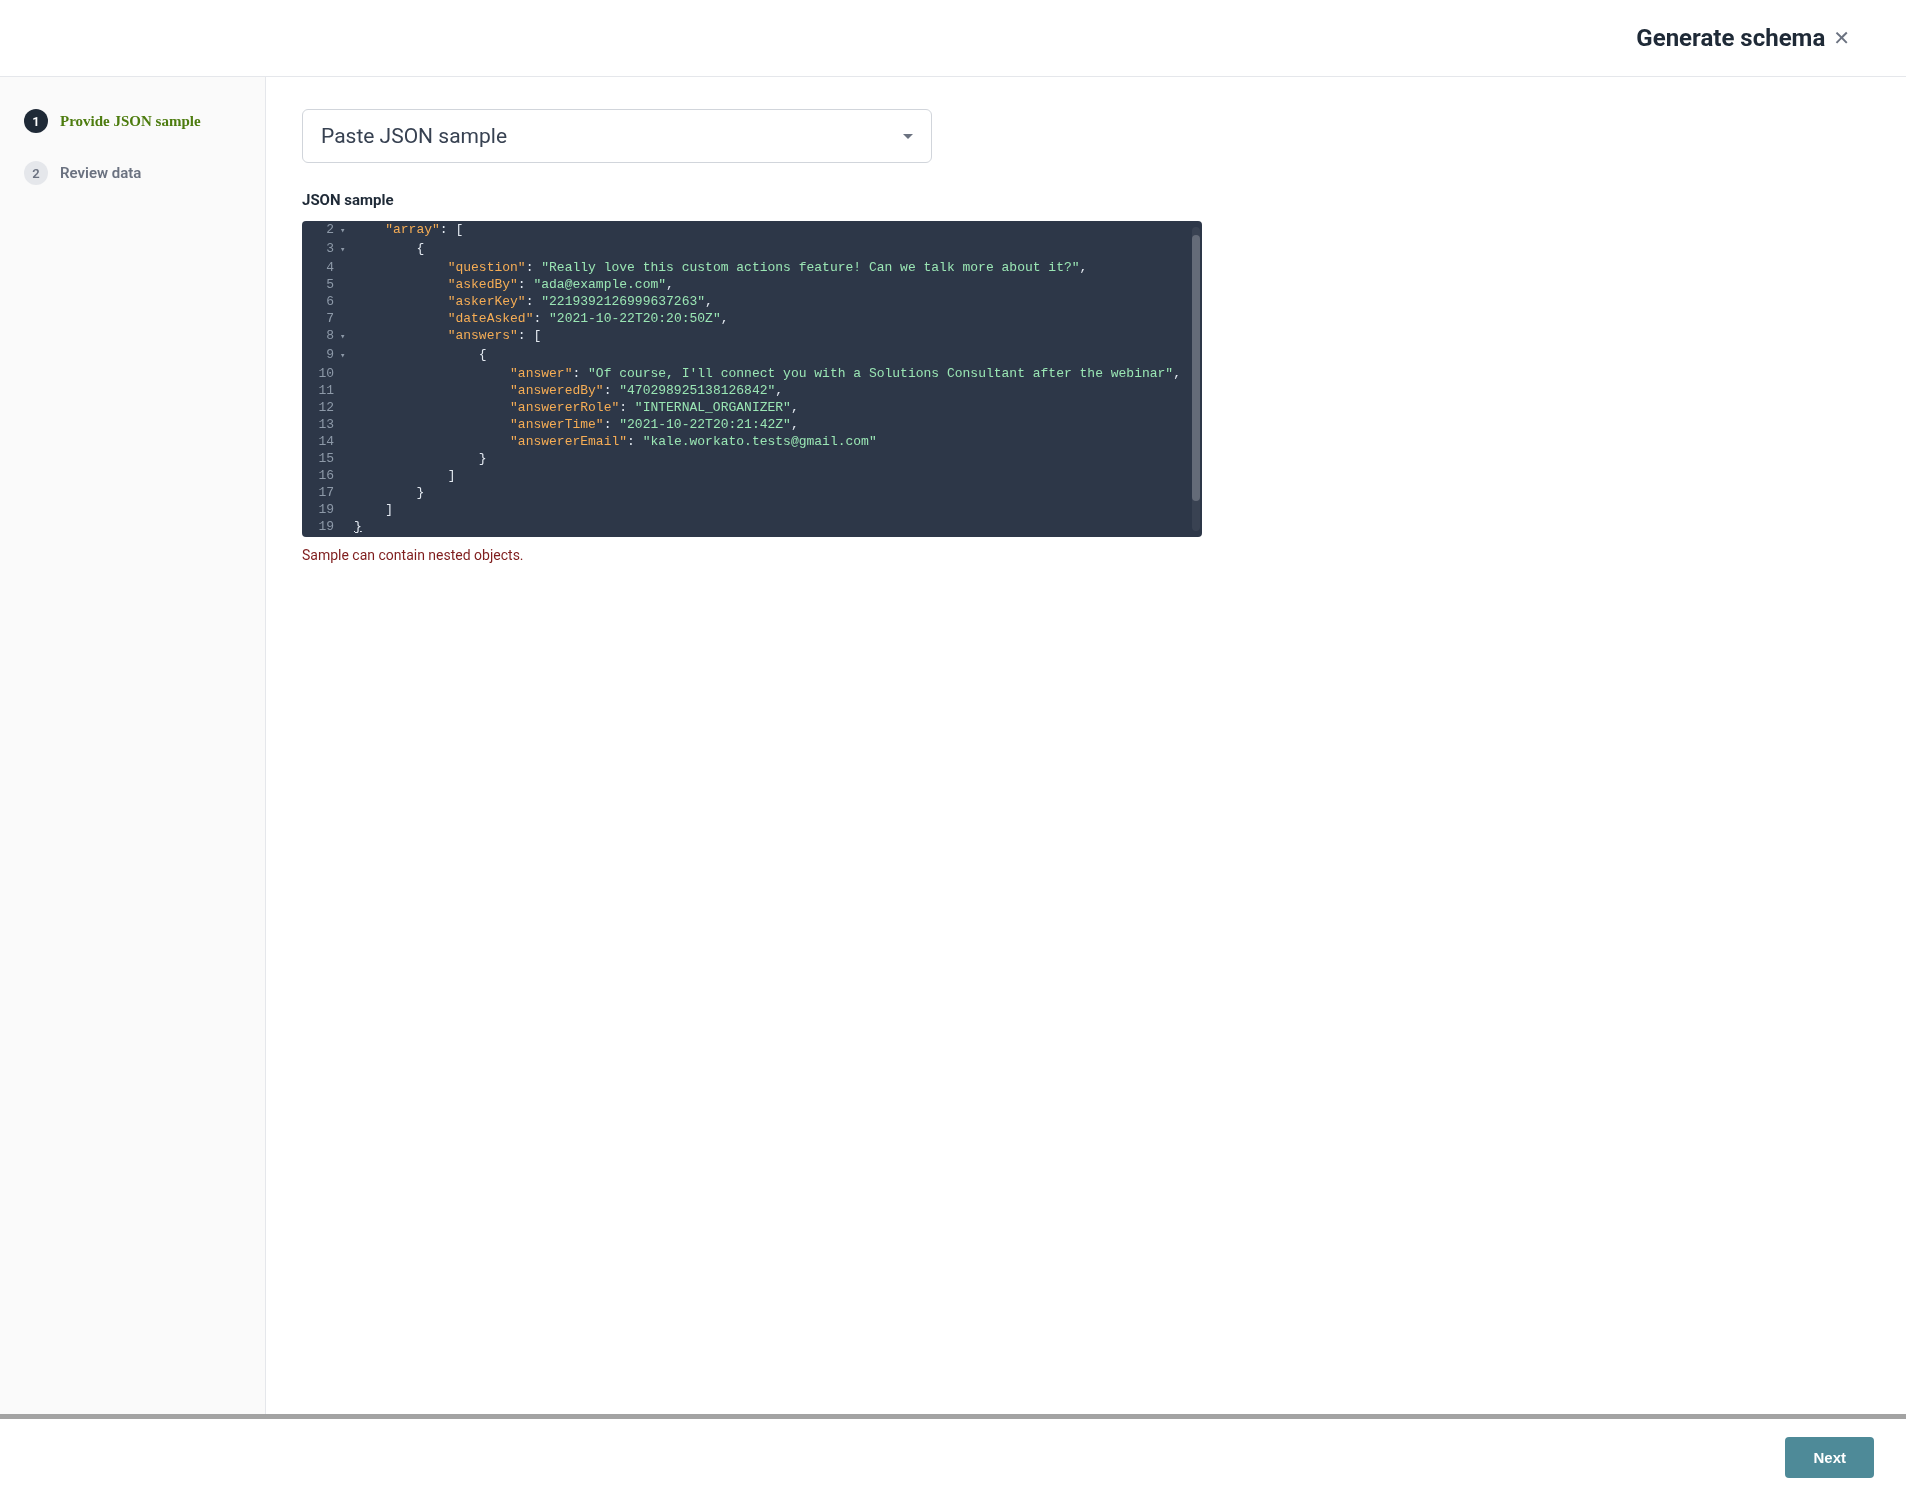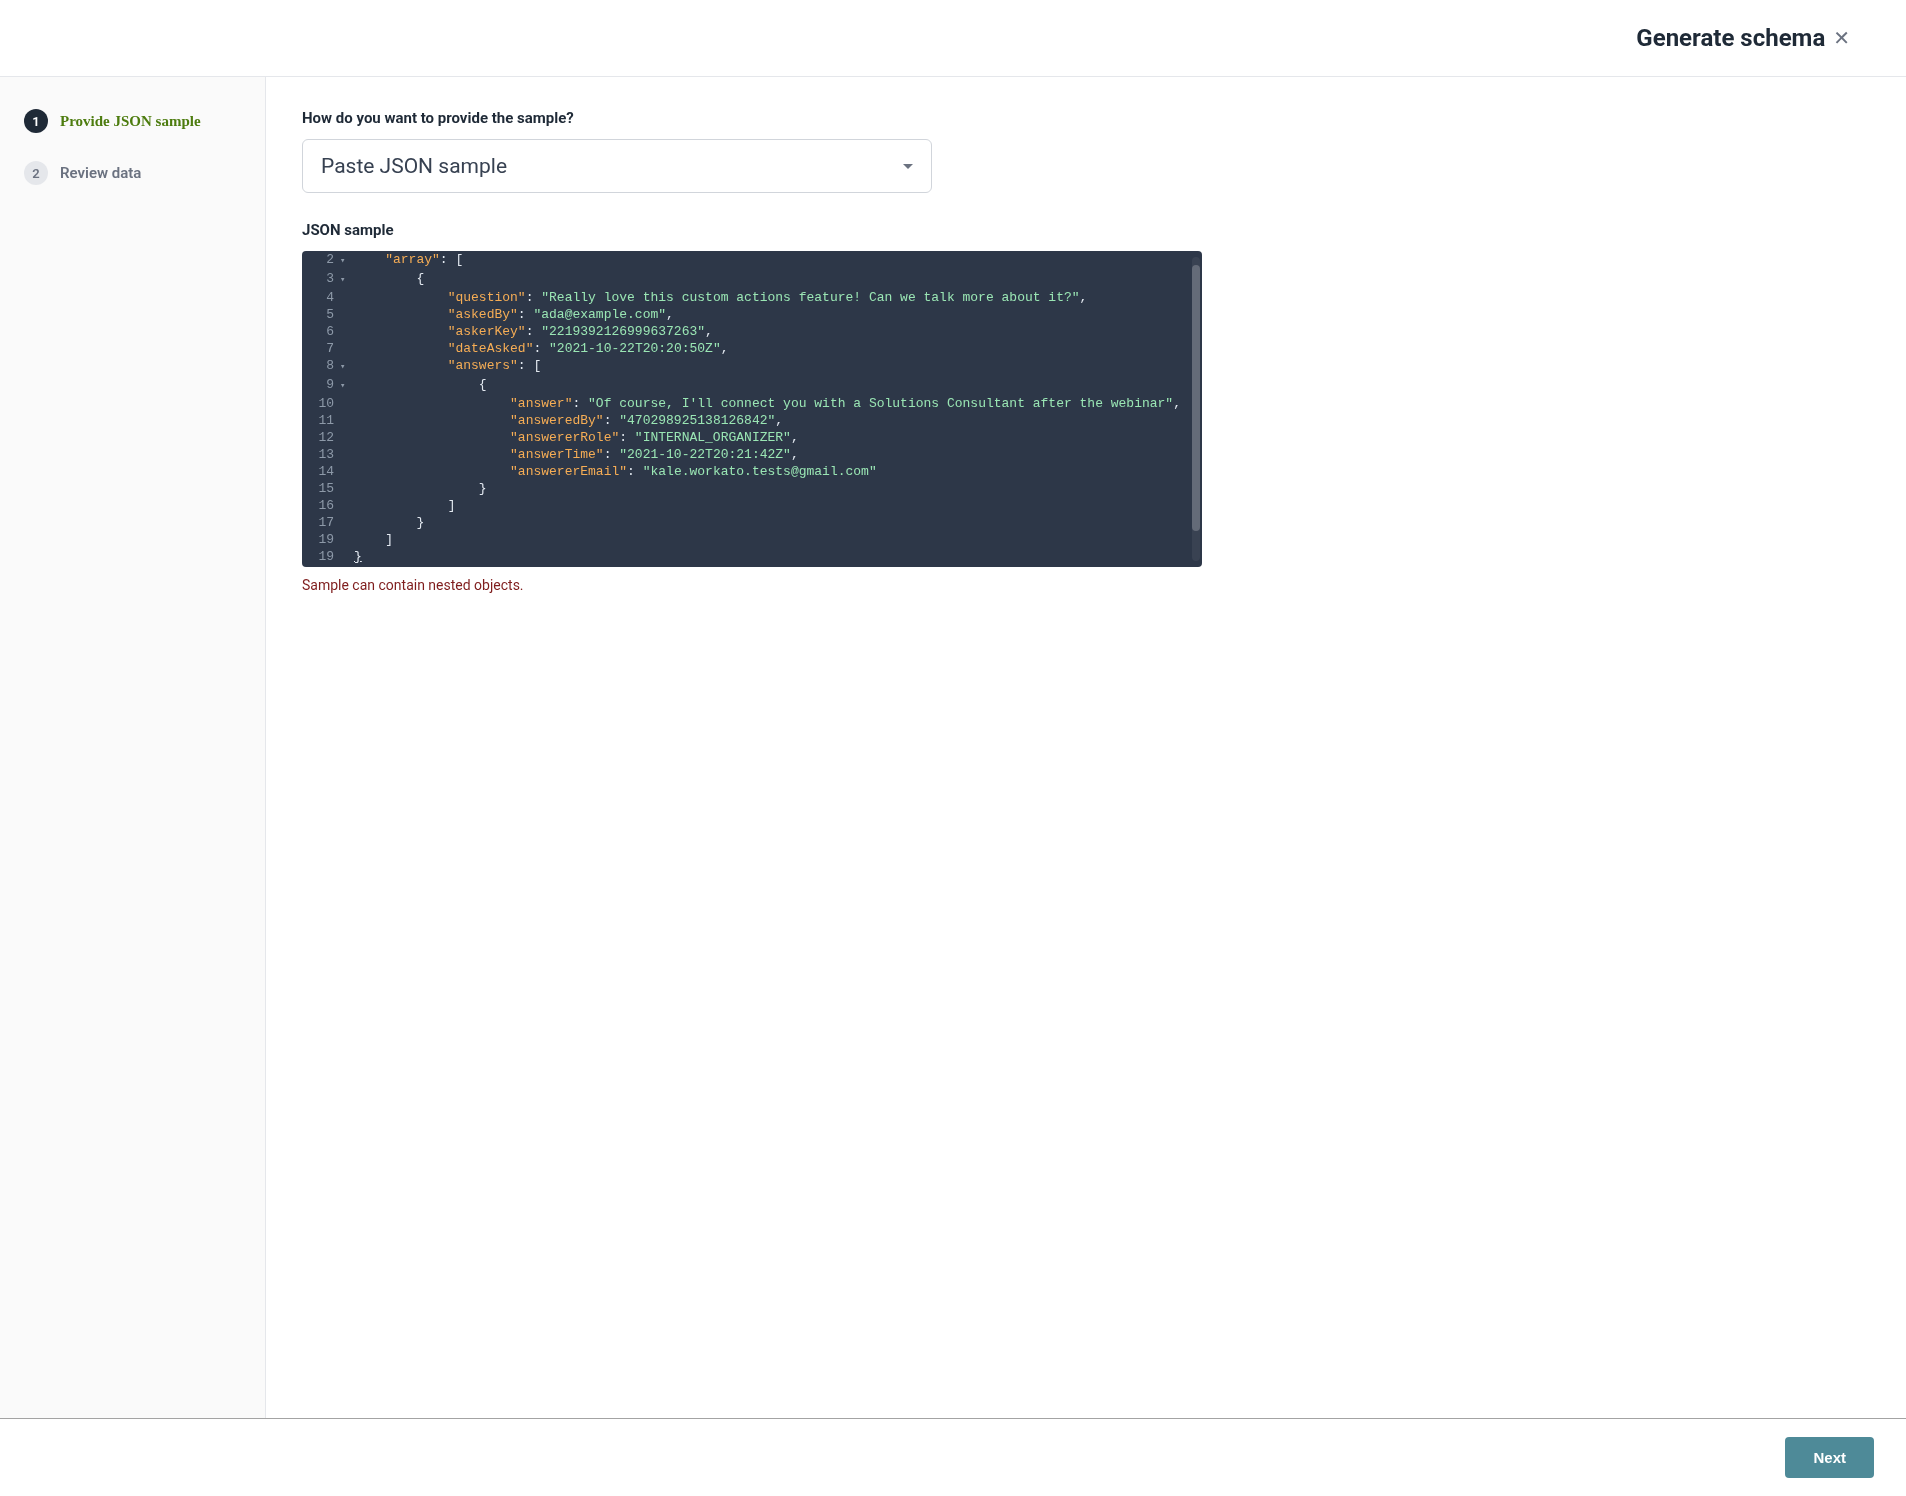--- a/index.html
+++ b/index.html
@@ -173,21 +173,21 @@
 }
 .helper {
   font-size: 14px;
   color: #7f1d1d;
   margin-top: 10px;
 }
 .footer {
   padding: 18px 32px;
   display: flex;
   justify-content: flex-end;
-  border-top: 1px solid #a3a3a3;
+  border-top: 5px solid #a3a3a3;
   background: #fff;
 }
 .next-btn {
   background: #4a90a4;
   background: #5f8a97;
   color: #fff;
   border: none;
   padding: 12px 28px;
   border-radius: 4px;
   font-size: 15px;
@@ -219,21 +219,20 @@
       </div>
       <div class="step">
         <div class="step-num inactive">2</div>
         <div class="step-label inactive">Review data</div>
       </div>
     </div>
 
     <div class="main">
 
       <div class="field-group">
-        <label class="field-label">How do you want to provide the sample?</label>
         <div class="select">
           <span>Paste JSON sample</span>
           <span class="chevron"></span>
         </div>
       </div>
 
       <div class="field-group">
         <label class="field-label">JSON sample</label>
 
         <div class="code-editor" id="code-editor">

